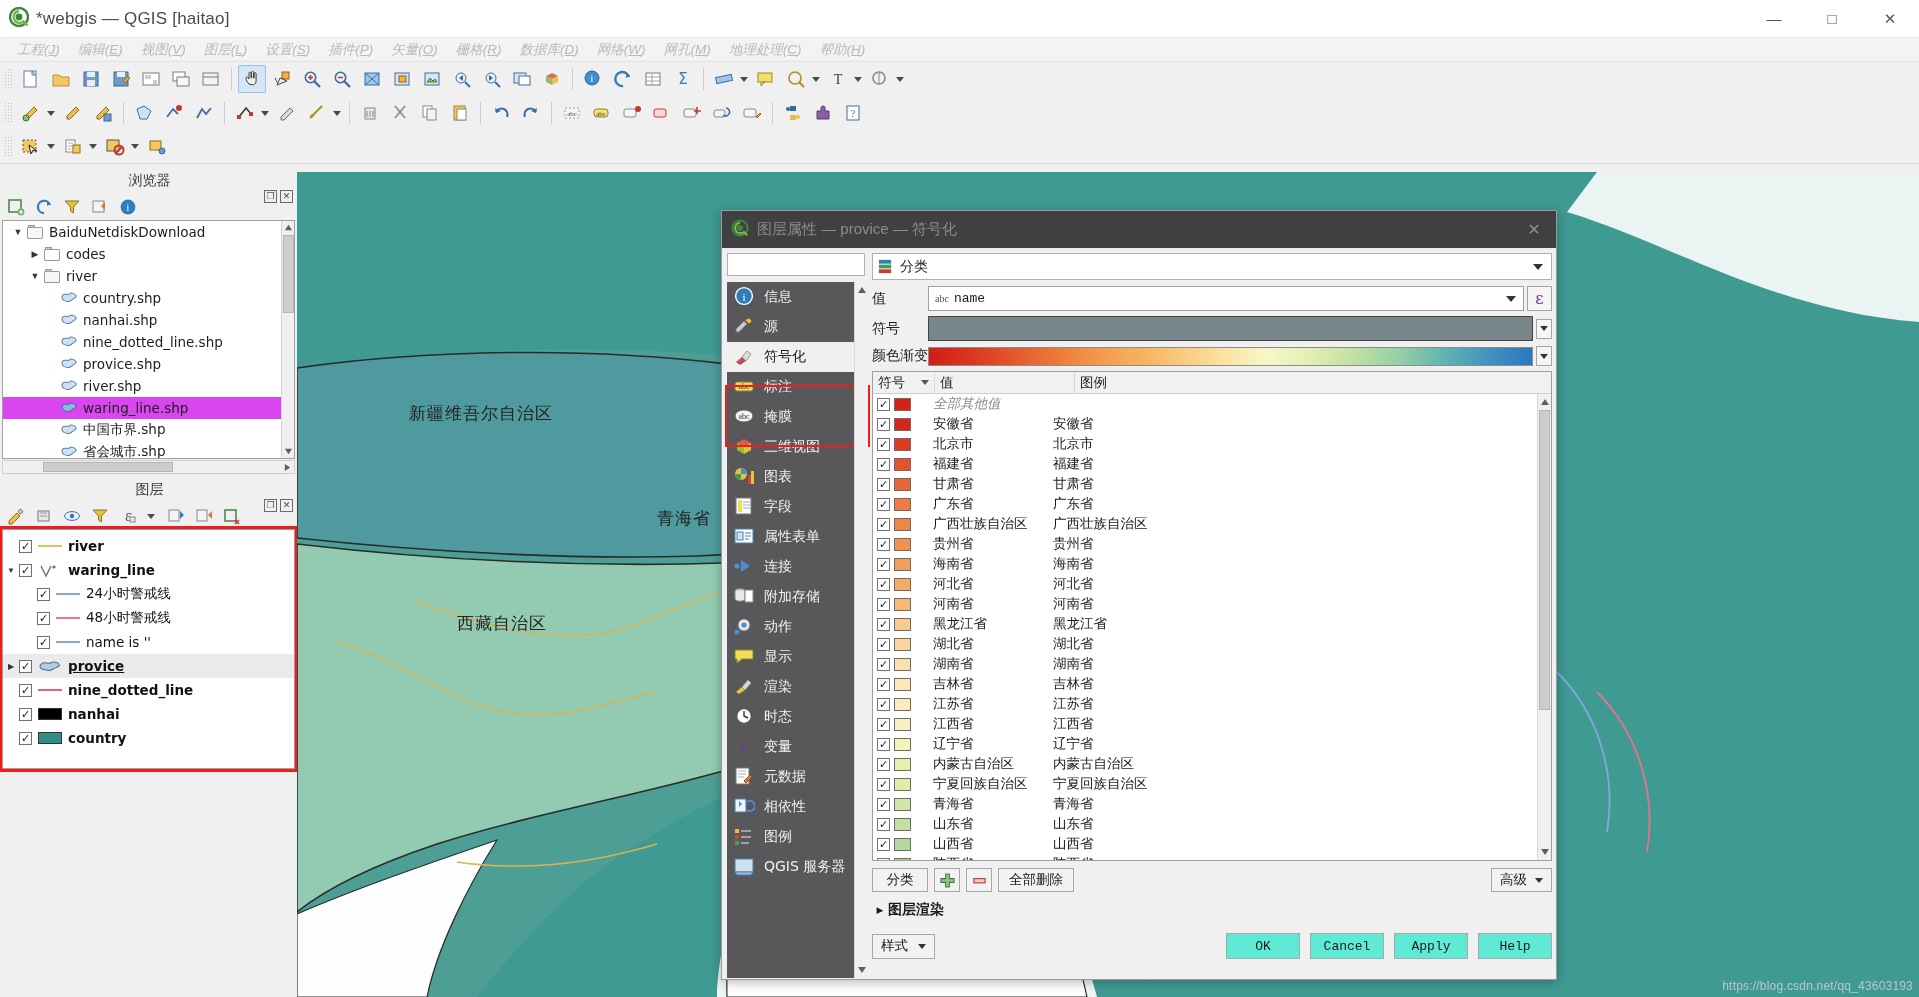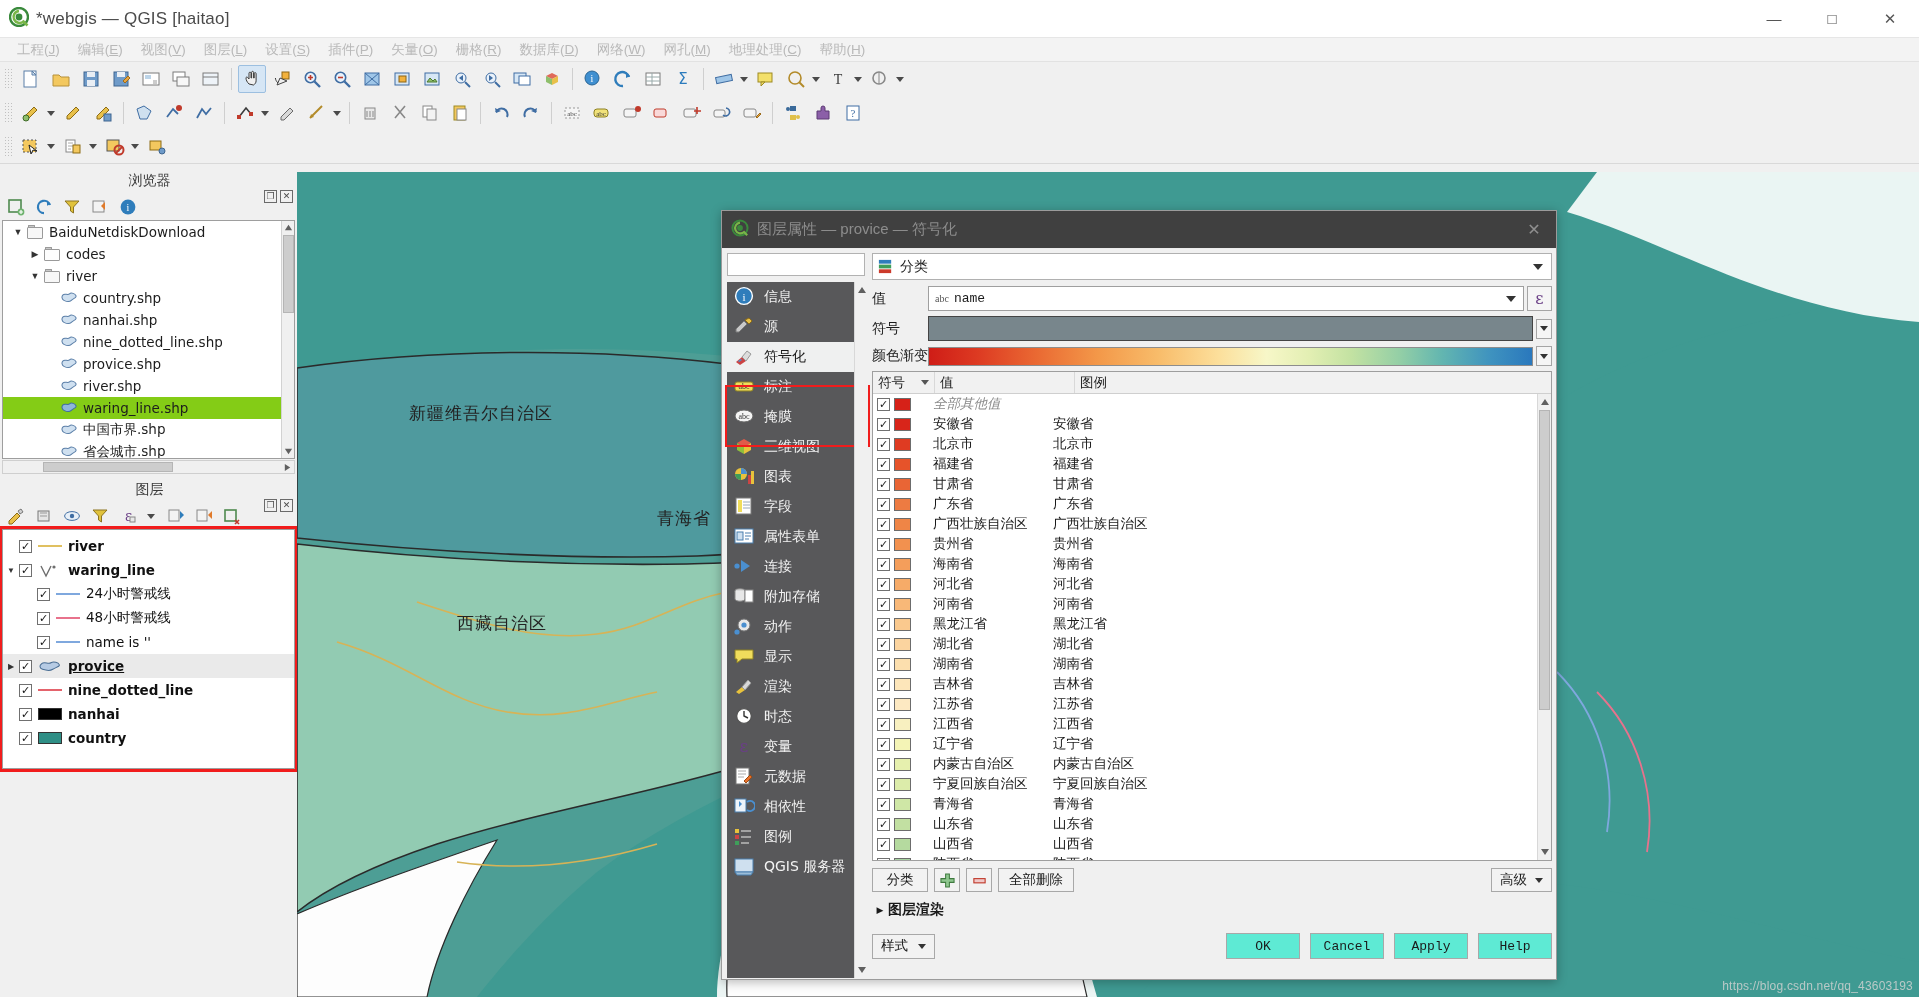--- a/index.html
+++ b/index.html
@@ -22,20 +22,21 @@
   #titlebar .ttext{ font-size:17px; color:#4a4a4a; letter-spacing:.2px; }
   .winbtns{ margin-left:auto; display:flex; height:38px; }
   .winbtn{ width:58px; height:38px; display:flex; align-items:center; justify-content:center;
            color:#555; font-size:15px; }
 
   
   #menubar{
     position:absolute; left:0; top:38px; width:1919px; height:24px;
     background:#f3f3f3; display:flex; align-items:center; padding-left:8px;
     border-bottom:1px solid #e2e2e2;
+    font-style:italic;
   }
   .menuitem{ font-size:13.5px; color:#b9b9b9; padding:0 9px; line-height:24px; white-space:nowrap;}
   .menuitem u{ text-decoration:underline; }
 
   
   .toolbar{
     position:absolute; left:0; width:1919px; background:#f0f0f0;
     display:flex; align-items:center;
   }
   #tb1{ top:62px; height:34px; }
@@ -68,21 +69,21 @@
   .pbx{ width:13px;height:13px;border:1px solid #6a6a6a; display:flex;align-items:center;
         justify-content:center; font-size:9px; line-height:1; background:#f0f0f0;}
   .minitoolbar{ height:26px; display:flex; align-items:center; padding-left:6px; gap:8px; }
   .mtb{ width:20px;height:20px; display:flex;align-items:center;justify-content:center;}
   .treebox{
     margin:0 2px; background:#fff; border:1px solid #9e9e9e; position:relative;
     height:239px; overflow:hidden;
   }
   .trow{ height:22px; display:flex; align-items:center; font-size:13.5px; color:#1d1d1d;
          white-space:nowrap; padding-left:2px;}
-  .trow.sel{ background:#84cc16;text-align:center; }
+  .trow.sel{ background:#d946ef;text-align:center; }
   .tw{ width:18px; text-align:center; color:#333; font-size:9px; flex:0 0 auto;}
   .folder{ width:17px;height:14px; margin-right:5px; flex:0 0 auto; position:relative;}
   .folder i{ position:absolute; left:0; top:2px; width:16px;height:12px;
              border:1px solid #9a9a9a; background:#fdfdfd; border-radius:1px;}
   .folder b{ position:absolute; left:1px; top:0; width:7px;height:3px; background:#c8c8c8;
              border:1px solid #9a9a9a; border-bottom:none; border-radius:1px 1px 0 0;}
   .folder.open i{ background:#f7f7f7; }
   .shp{ width:17px;height:13px;margin-right:5px; flex:0 0 auto;}
   .vscroll{ position:absolute; right:0; top:0; width:13px; height:100%;
             background:#f0f0f0; border-left:1px solid #d2d2d2;}

